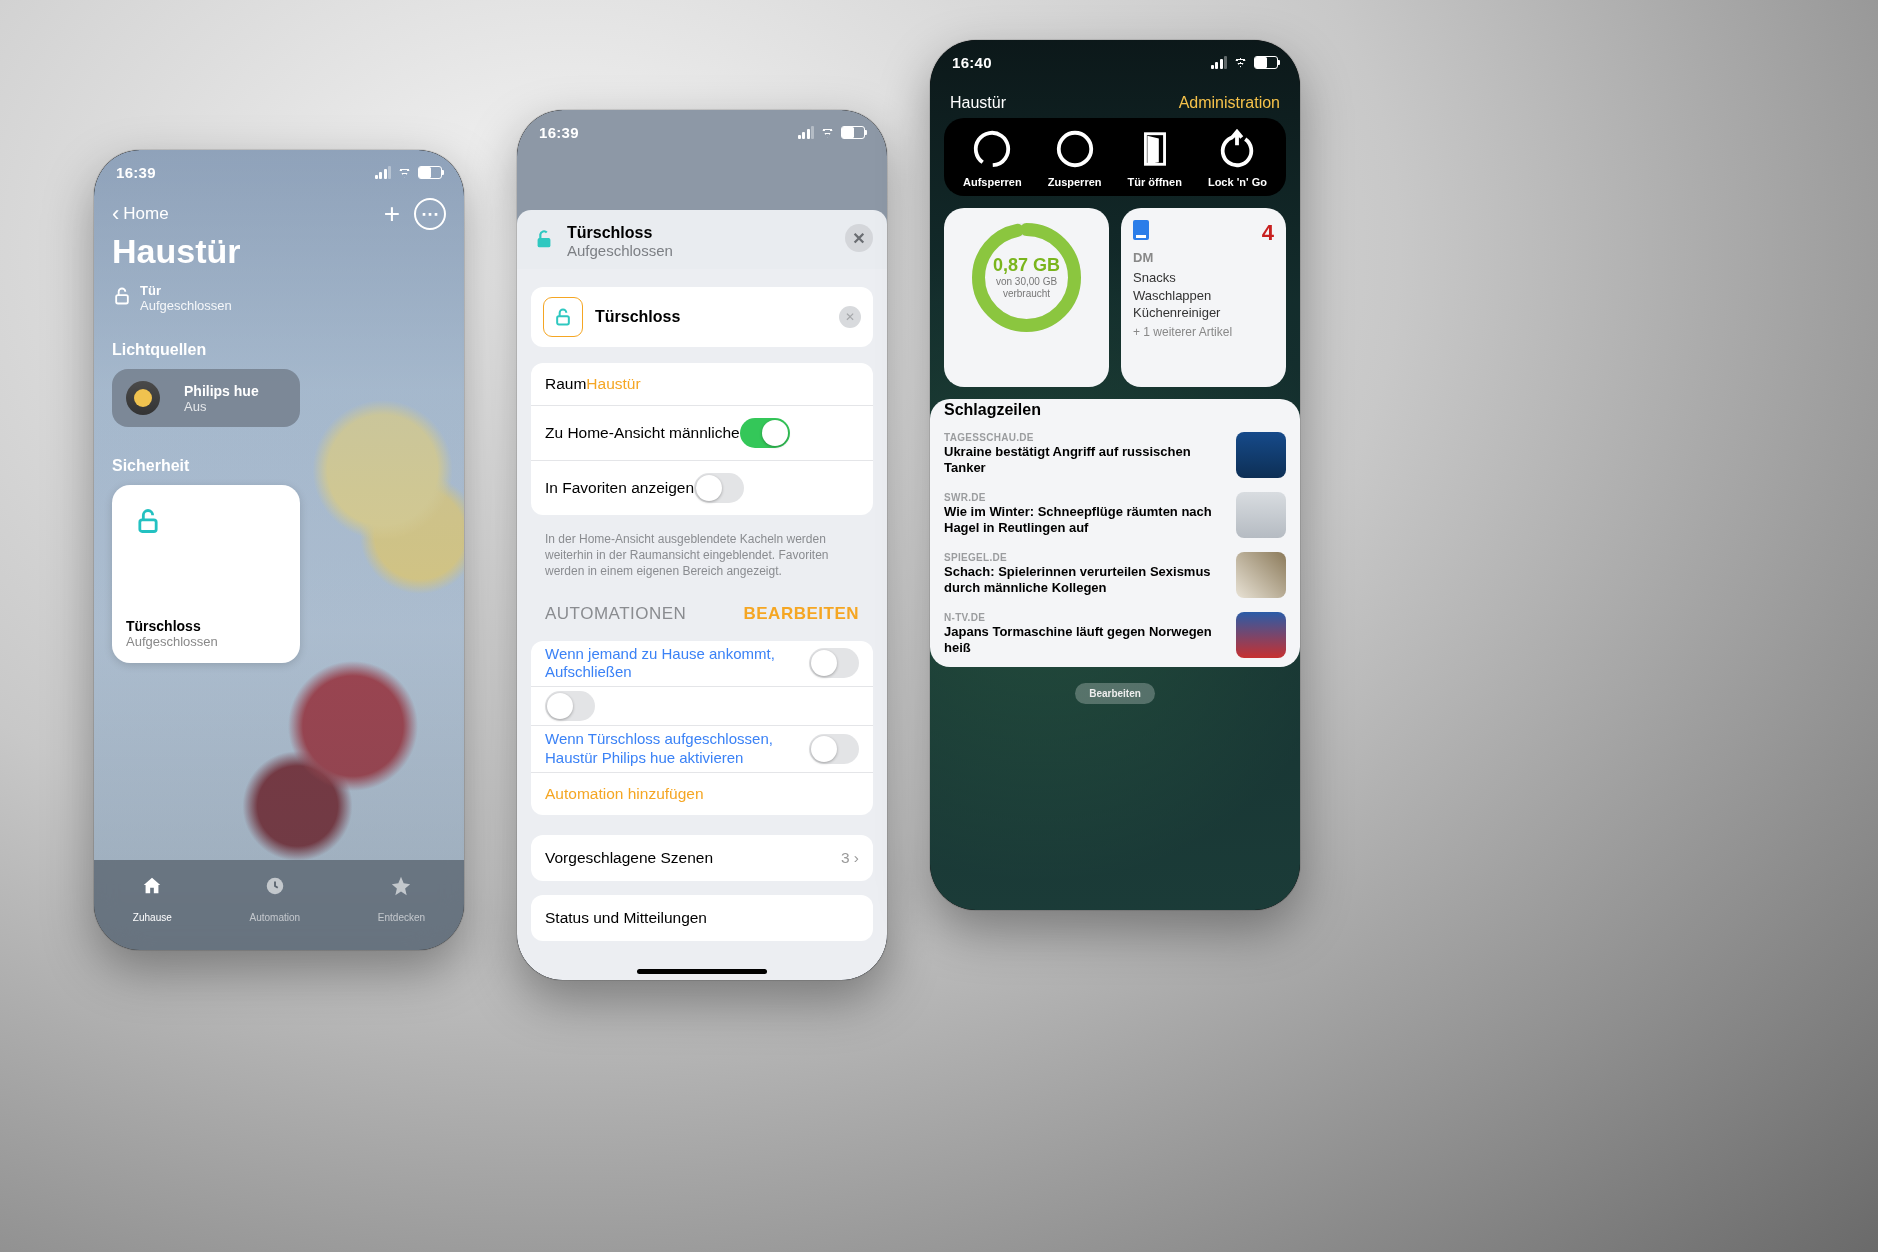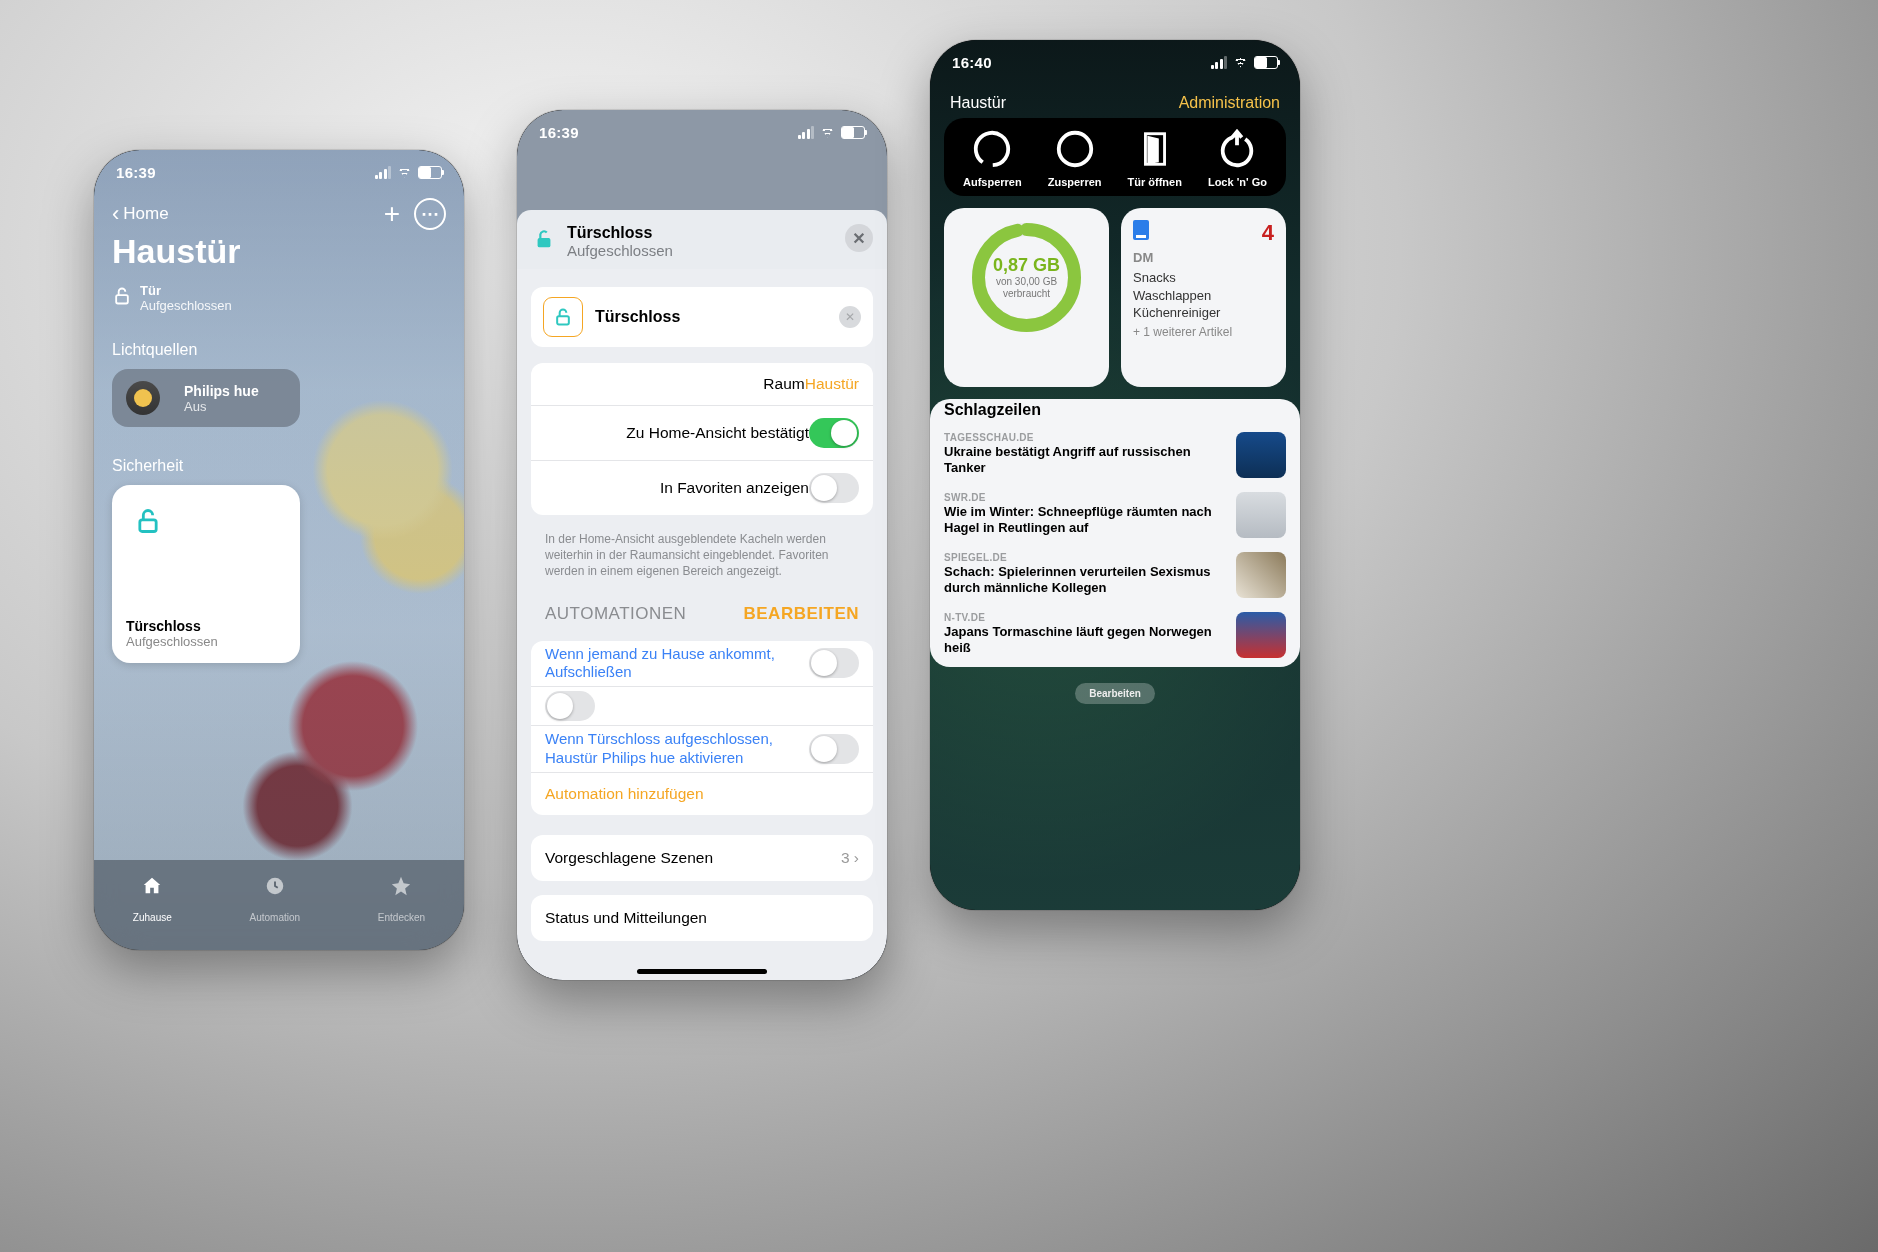--- a/index.html
+++ b/index.html
@@ -54,21 +54,21 @@
 }
 #p1 .nav{display:flex;align-items:center;justify-content:space-between;padding:4px 18px 0}
 #p1 .back{display:flex;align-items:center;gap:4px;color:#fff;font-size:17px}
 #p1 .chev{font-size:22px;line-height:1}
 #p1 .nav-right{display:flex;gap:14px;align-items:center}
 #p1 .circ{width:28px;height:28px;border:2px solid #fff;border-radius:50%;display:flex;align-items:center;justify-content:center;font-size:18px;font-weight:700}
 #p1 .plus{font-size:28px;font-weight:300}
 #p1 h1{margin:2px 18px 12px;font-size:34px;font-weight:700}
 #p1 .door-status{display:flex;gap:8px;align-items:center;margin:0 18px 28px;font-size:13px}
 #p1 .door-status .icon{font-size:20px}
-#p1 .sect{margin:0 18px 10px;font-size:16px;font-weight:400}
+#p1 .sect{margin:0 18px 10px;font-size:16px;font-weight:700}
 #p1 .light-tile{margin:0 18px 30px;background:rgba(110,120,135,.75);border-radius:16px;padding:12px 14px;display:flex;align-items:center;gap:24px;width:160px}
 #p1 .bulb{width:34px;height:34px;border-radius:50%;background:linear-gradient(180deg,#4a4a4a,#333);display:flex;align-items:center;justify-content:center}
 #p1 .bulb i{width:18px;height:18px;border-radius:50%;background:#f5c242}
 #p1 .light-tile .t{font-size:14px;font-weight:600}
 #p1 .light-tile .s{font-size:13px;color:rgba(255,255,255,.8)}
 #p1 .sec-tile{margin:0 18px;background:#fff;border-radius:18px;padding:14px;width:160px;height:150px;color:#000;display:flex;flex-direction:column;justify-content:space-between;box-shadow:0 2px 8px rgba(0,0,0,.15)}
 #p1 .sec-tile .lock-ic{width:44px;height:44px;border-radius:50%;background:#fff;display:flex;align-items:center;justify-content:center;color:#15c5c5;font-size:26px}
 #p1 .sec-tile .t{font-size:14px;font-weight:700}
 #p1 .sec-tile .s{font-size:13px;color:#888}
 #p1 .tab{position:absolute;bottom:0;left:0;right:0;height:78px;background:rgba(60,70,80,.55);backdrop-filter:blur(10px);display:flex;justify-content:space-around;align-items:center;padding-bottom:12px}
@@ -83,21 +83,21 @@
 #p2 .sheet-top .xx{position:absolute;right:14px;top:14px;width:28px;height:28px;border-radius:50%;background:#d4d6da;color:#6a6d72;display:flex;align-items:center;justify-content:center;font-weight:700}
 #p2 .sheet-top .ic{color:#2fc8c0;font-size:22px}
 #p2 .sheet-top .txt .a{font-size:16px;font-weight:700;color:#000}
 #p2 .sheet-top .txt .b{font-size:15px;color:#7c7f84}
 #p2 .sheet-body{background:#eceef2;padding:18px 14px 40px;min-height:720px}
 #p2 .card{background:#fff;border-radius:12px;margin-bottom:10px}
 #p2 .name-row{display:flex;align-items:center;gap:12px;padding:10px 12px}
 #p2 .name-row .sq{width:38px;height:38px;border:1.5px solid #f5a623;border-radius:9px;display:flex;align-items:center;justify-content:center;color:#2fc8c0;font-size:20px}
 #p2 .name-row .nm{font-weight:700;font-size:16px;flex:1;color:#000}
 #p2 .name-row .clr{width:22px;height:22px;border-radius:50%;background:#d8dadd;display:flex;align-items:center;justify-content:center;color:#a5a7aa;font-size:12px}
-#p2 .row{display:flex;align-items:center;justify-content:flex-end;padding:12px 14px;border-top:0.5px solid #e4e5e8;font-size:15.5px;color:#000}
+#p2 .row{display:flex;align-items:center;justify-content:flex-start;padding:12px 14px;border-top:0.5px solid #e4e5e8;font-size:15.5px;color:#000}
 #p2 .row:first-child{border-top:none}
 #p2 .val{color:#f5a623}
 #p2 .sw{width:50px;height:30px;border-radius:15px;background:#e3e4e6;position:relative}
 #p2 .sw.on{background:#34c759}
 #p2 .sw i{position:absolute;top:2px;width:26px;height:26px;border-radius:50%;background:#fff;box-shadow:0 1px 3px rgba(0,0,0,.3)}
 #p2 .sw.off i{left:2px}#p2 .sw.on i{right:2px}
 #p2 .foot{font-size:12px;color:#8a8c90;padding:6px 14px 16px;line-height:1.35}
 #p2 .hdr{display:flex;justify-content:space-between;padding:8px 14px 17px;font-size:17px;letter-spacing:.5px}
 #p2 .hdr .l{color:#8a8c90;text-transform:uppercase}
 #p2 .hdr .r{color:#f5a623;font-weight:600;text-transform:uppercase}
@@ -283,21 +283,21 @@
           <div class="nm">Türschloss</div>
           <div class="clr">✕</div>
         </div>
       </div>
       <div class="card" style="margin-top:16px">
         <div class="row">
           <span>Raum</span>
           <span class="val">Haustür</span>
         </div>
         <div class="row">
-          <span>Zu Home-Ansicht bestätigt</span>
+          <span>Zu Home-Ansicht männliche</span>
           <span class="sw on">
               <i></i>
             </span>
         </div>
         <div class="row">
           <span>In Favoriten anzeigen</span>
           <span class="sw off">
               <i></i>
             </span>
         </div>

